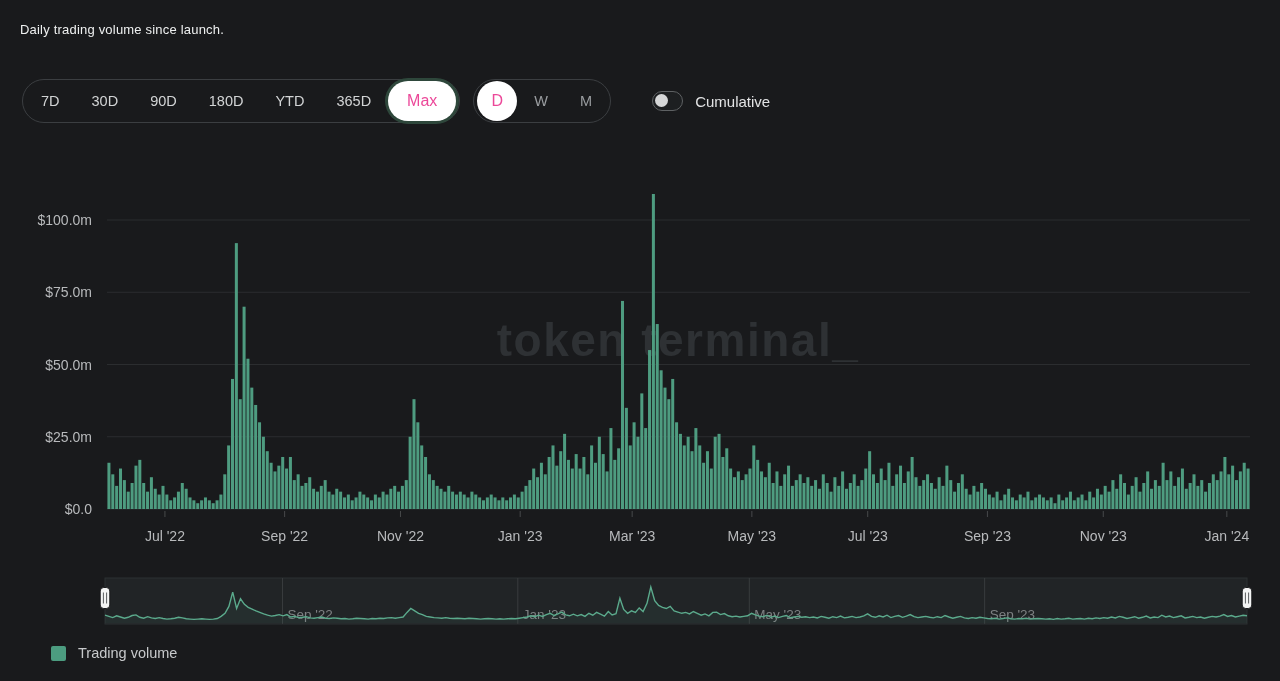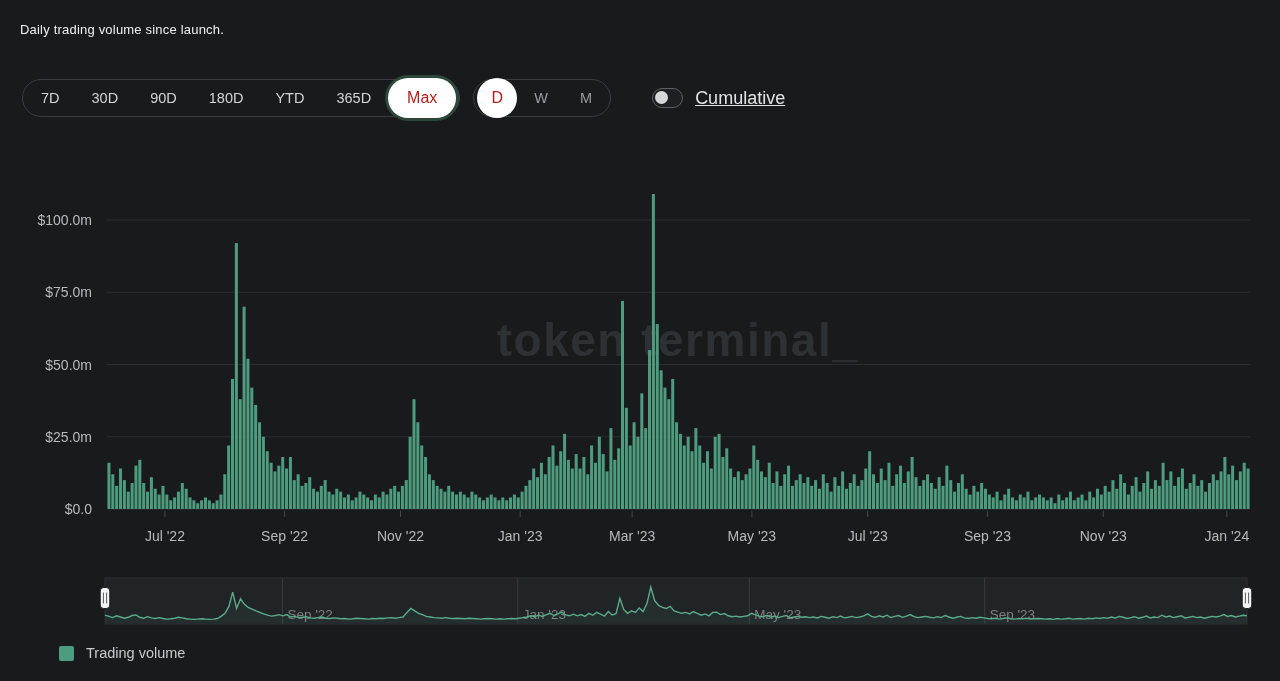--- a/index.html
+++ b/index.html
@@ -8,51 +8,51 @@
     width:1280px; height:681px; position:relative; overflow:hidden;
     background:#191a1c; color:#e8e9ea;
     font-family:"Liberation Sans", sans-serif;
   }
   .title {
     position:absolute; left:20px; top:22px;
     font-size:13px; color:#eef0f0; letter-spacing:.2px; font-weight:400;
   }
   .controls { position:absolute; left:22px; top:79px; display:flex; align-items:center; }
   .seg-group {
-    display:flex; align-items:center; height:38px;
+    display:flex; align-items:center; height:44px;
     border:1px solid #3b3e41; border-radius:24px; padding:0 2px;
     background:transparent;
   }
   .seg-item {
     padding:0 16px; font-size:14.5px; color:#d2d4d5; line-height:44px; cursor:pointer;
     white-space:nowrap;
   }
   .seg-item.dim { color:#9a9da0; }
   .pill-selected {
-    background:#ffffff; color:#b91c1c; font-weight:500;
+    background:#ffffff; color:#ec4899; font-weight:500;
     border-radius:21px; height:40px; display:flex; align-items:center;
     padding:0 19px; margin:0 1px;
   }
   .pill-ring { box-shadow:0 0 0 3px #2e473b; }
   .pill-circle { width:40px; padding:0; justify-content:center; }
   .gap { width:13px; }
   .toggle-wrap { display:flex; align-items:center; margin-left:41px; }
   .toggle {
     width:31px; height:20px; border:1.5px solid #5e6163; border-radius:11px;
     background:#1d1f21; position:relative; cursor:pointer;
   }
   .toggle .knob {
     position:absolute; left:2px; top:1.8px; width:13px; height:13px;
     border-radius:50%; background:#d6d7d8;
   }
-  .toggle-label { margin-left:12px; font-size:18px; color:#e2e3e4;text-decoration:underline; }
+  .toggle-label { margin-left:12px; font-size:15px; color:#e2e3e4; }
   svg text { font-family:"Liberation Sans", sans-serif; }
   #main-chart { position:absolute; left:0; top:180px; }
   #brush-chart { position:absolute; left:0; top:575px; }
-  .legend { position:absolute; left:59px; top:645px; display:flex; align-items:center; cursor:pointer;text-align:right; }
+  .legend { position:absolute; left:51px; top:645px; display:flex; align-items:center; cursor:pointer;text-align:right; }
   .legend-swatch { width:15px; height:15px; border-radius:2px; background:#4c9c80; }
   .legend-label { margin-left:12px; font-size:14.5px; color:#c7c9cb; }
 </style>
 </head>
 <body>
 
 <div class="title">Daily trading volume since launch.</div>
 
 <div class="controls">
   <div class="seg-group">

